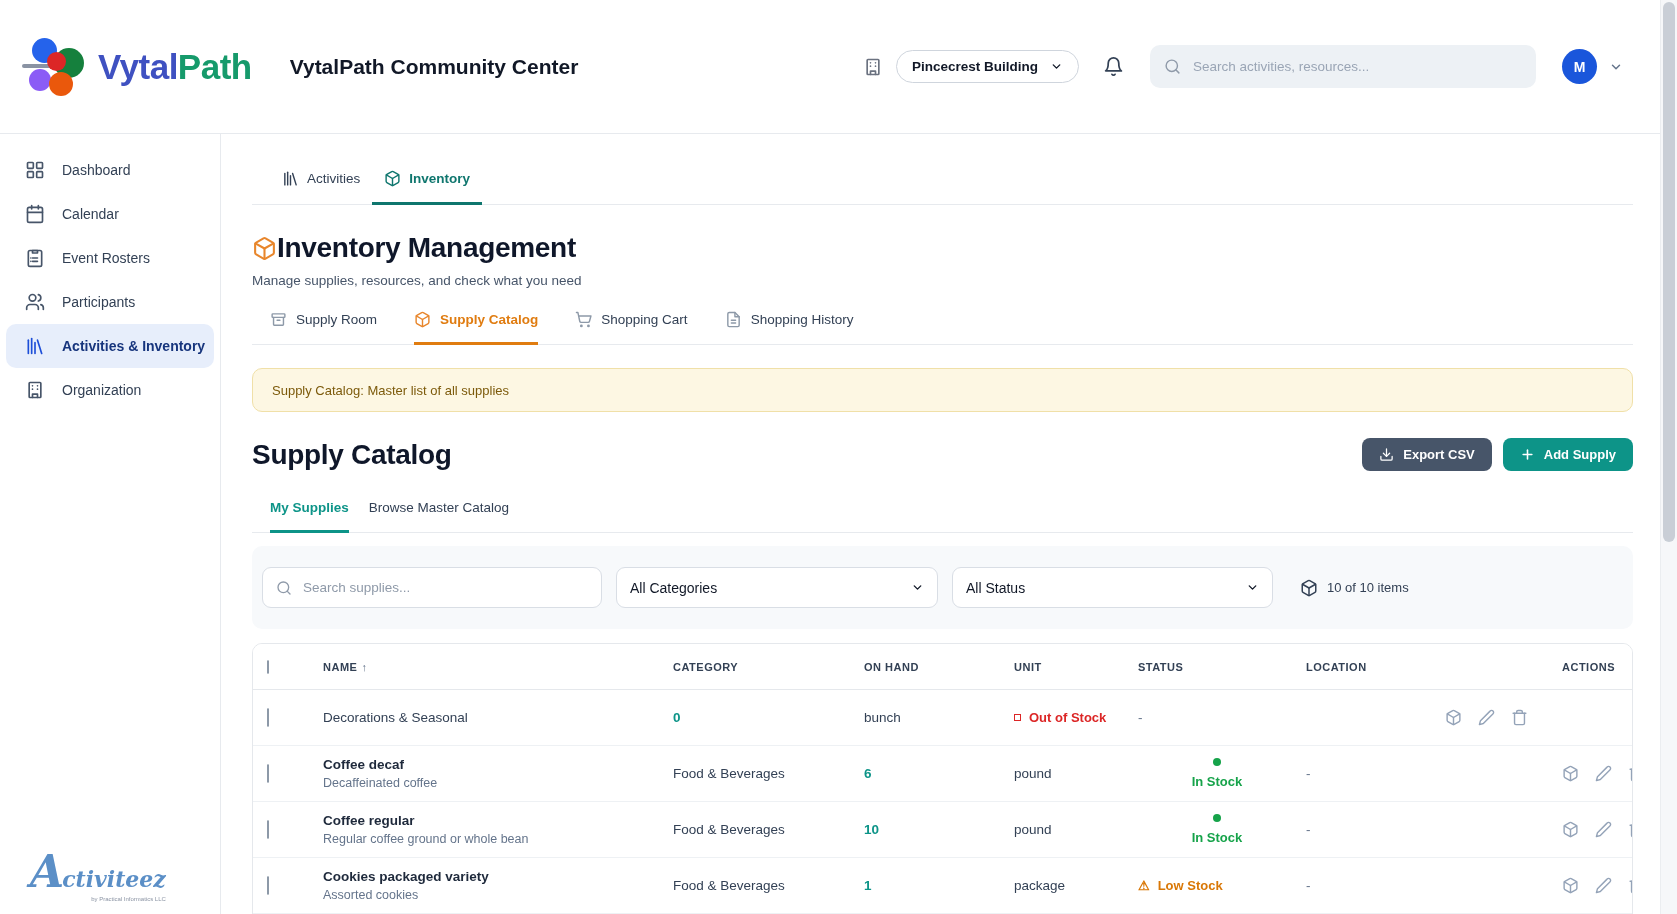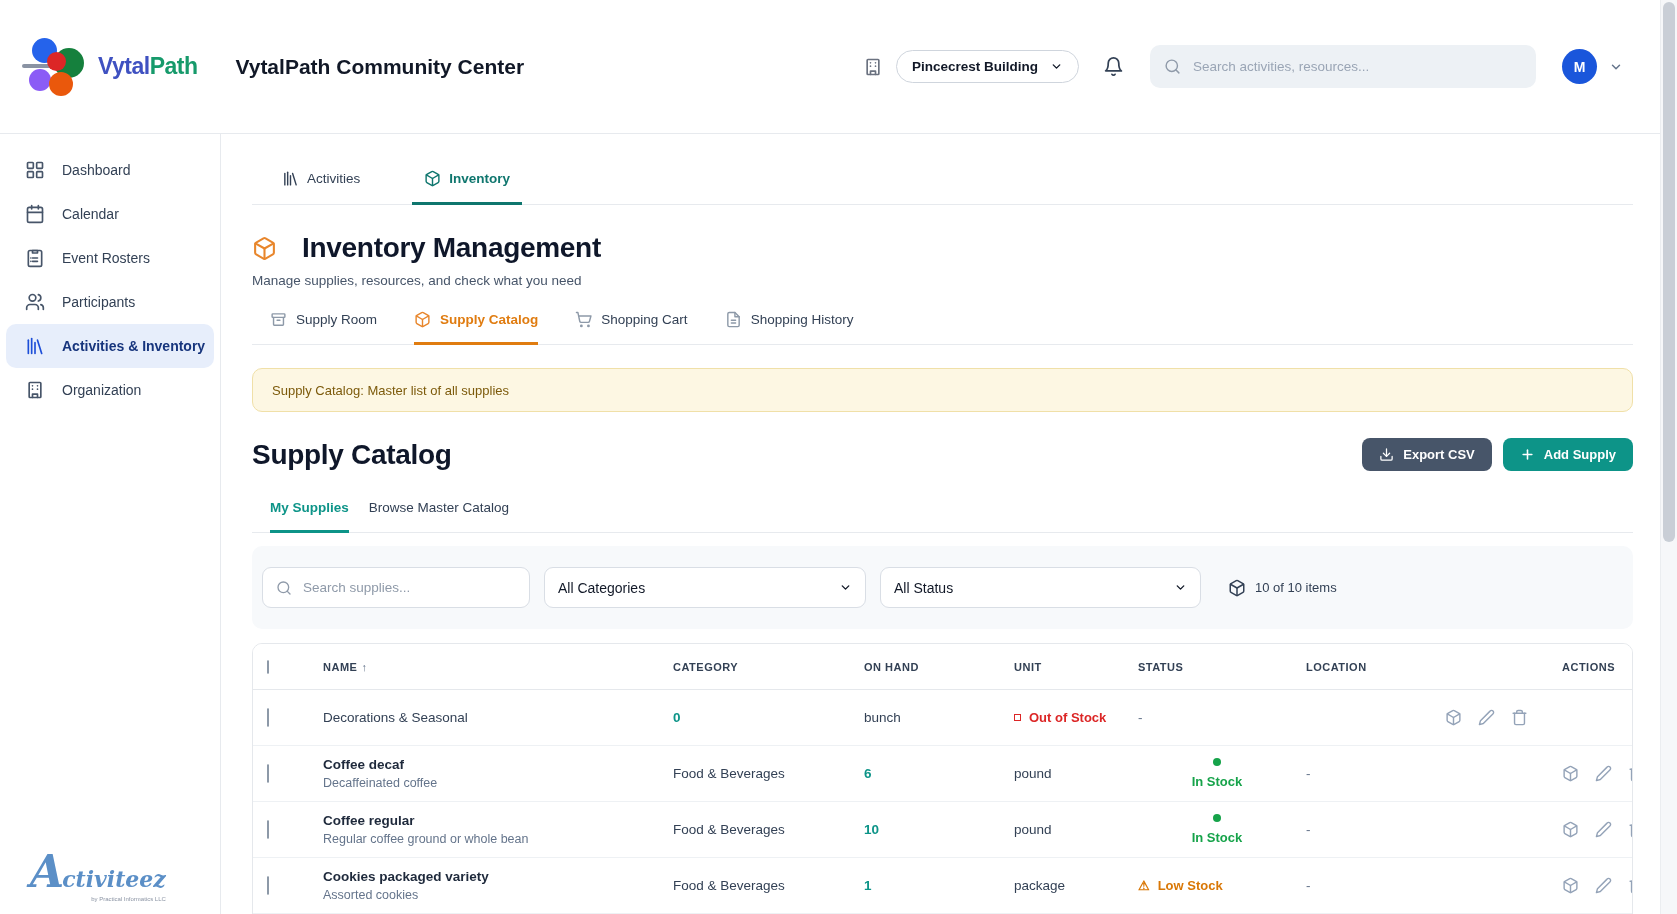--- a/index.html
+++ b/index.html
@@ -19,21 +19,21 @@
   }
   .logo { display:flex; align-items:center; gap:14px; }
   .logo-mark { position:relative; width:62px; height:58px; }
   .logo-mark .bar { position:absolute; left:0; top:26px; width:30px; height:4px; background:#8a93a3; border-radius:2px; }
   .logo-mark .c { position:absolute; border-radius:50%; }
   .c-blue   { left:10px; top:0;    width:25px; height:25px; background:#2563eb; }
   .c-red    { left:25px; top:14px; width:19px; height:19px; background:#dc2626; }
   .c-green  { left:32px; top:10px; width:30px; height:30px; background:#15803d; }
   .c-purple { left:7px;  top:31px; width:22px; height:22px; background:#8b5cf6; }
   .c-orange { left:27px; top:34px; width:24px; height:24px; background:#ea580c; }
-  .logo-word { font-size:23px; font-weight:bold; letter-spacing:-0.5px; }
+  .logo-word { font-size:35px; font-weight:bold; letter-spacing:-0.5px; }
   .logo-word .w1 { color:#3f51c1; }
   .logo-word .w2 { color:#169a6b; }
   .app-title { margin-left:38px; font-size:21px; font-weight:bold; color:#111827; }
 
   .header-right { margin-left:auto; display:flex; align-items:center; }
   .building-icon { color:#6b7280; margin-right:13px; }
   .building-select {
     display:flex; align-items:center; gap:12px; border:1px solid #cfd5dd; border-radius:19px;
     padding:8px 15px; font-size:13.5px; font-weight:600; color:#111827; background:#fff; cursor:pointer;
   }
@@ -68,30 +68,30 @@
   .brandmark { position:absolute; left:30px; bottom:12px; color:#5b8fc7; line-height:1; }
   .brand-line { display:flex; align-items:baseline; font-style:italic; font-family:"DejaVu Serif", serif; }
   .brand-a { font-size:44px; font-weight:bold; }
   .brand-rest { font-size:22px; font-weight:bold; margin-left:-2px; }
   .brand-tag { font-size:6px; color:#8a93a3; text-align:right; margin-top:2px; }
 
   
   .main { position:absolute; left:221px; top:134px; right:17px; bottom:0; background:#fff; overflow:hidden; }
   .content { margin-left:31px; width:1381px; }
 
-  .main-tabs { display:flex; gap:40px; border-bottom:1px solid #e7eaee; margin-top:26px; padding-left:18px; }
+  .main-tabs { display:flex; border-bottom:1px solid #e7eaee; margin-top:26px; padding-left:18px; }
   .main-tab {
     display:flex; align-items:center; gap:8px; font-size:13.5px; color:#334155;
     padding:10px 12px 15px; border-bottom:3px solid transparent; margin-bottom:-1px; cursor:pointer;
   }
   .main-tab .ti { color:#334155; }
   .main-tab.active { color:#0f766e; border-bottom-color:#0f766e; font-weight:600; }
   .main-tab.active .ti { color:#0f766e; }
 
-  .page-head { margin-top:27px; display:flex; align-items:center; gap:25px; }
+  .page-head { margin-top:27px; display:flex; align-items:center; gap:0; }
   .page-head .pkg { color:#e8862c; }
   .page-title { font-size:28px; font-weight:800; color:#0f172a; letter-spacing:-0.3px; }
   .page-sub { margin-top:9px; font-size:13.5px; color:#475569; }
 
   .sub-tabs { display:flex; gap:37px; margin-top:23px; border-bottom:1px solid #e7eaee; padding-left:18px; }
   .sub-tab {
     display:flex; align-items:center; gap:9px; font-size:13.5px; color:#334155;
     padding-bottom:14px; border-bottom:3px solid transparent; margin-bottom:-1px; cursor:pointer;
   }
   .sub-tab .ti { color:#8d99a8; }
@@ -118,21 +118,21 @@
     font-size:13.5px; color:#334155; padding-bottom:15px;
     border-bottom:3px solid transparent; margin-bottom:-1px; cursor:pointer;
   }
   .inner-tab.active { color:#0d9488; font-weight:600; border-bottom-color:#0d9488; }
 
   .filterbar {
     margin-top:13px; background:#f7f9fb; border-radius:10px; height:83px;
     display:flex; align-items:center; padding:0 10px; gap:14px;
   }
   .search-supplies {
-    width:268px; height:41px; background:#fff; border:1px solid #d9dee5; border-radius:9px;
+    width:340px; height:41px; background:#fff; border:1px solid #d9dee5; border-radius:9px;
     display:flex; align-items:center; gap:9px; padding:0 13px;
   }
   .search-supplies .mag { color:#8f9aa9; }
   .search-supplies input { border:none; outline:none; font-size:13.5px; color:#334155; width:100%; font-family:inherit; }
   .search-supplies input::placeholder { color:#8f9aa9; }
   .select {
     width:322px; height:41px; background:#fff; border:1px solid #d9dee5; border-radius:9px;
     display:flex; align-items:center; justify-content:space-between; padding:0 13px;
     font-size:14px; color:#111827; cursor:pointer;
   }

